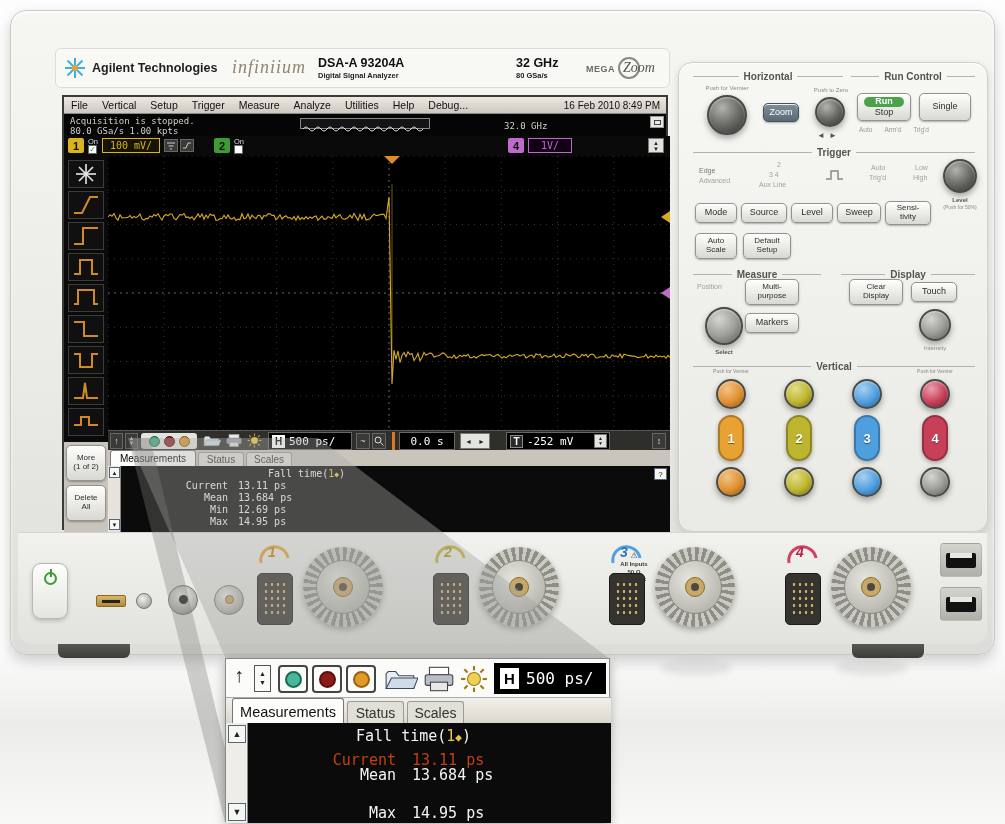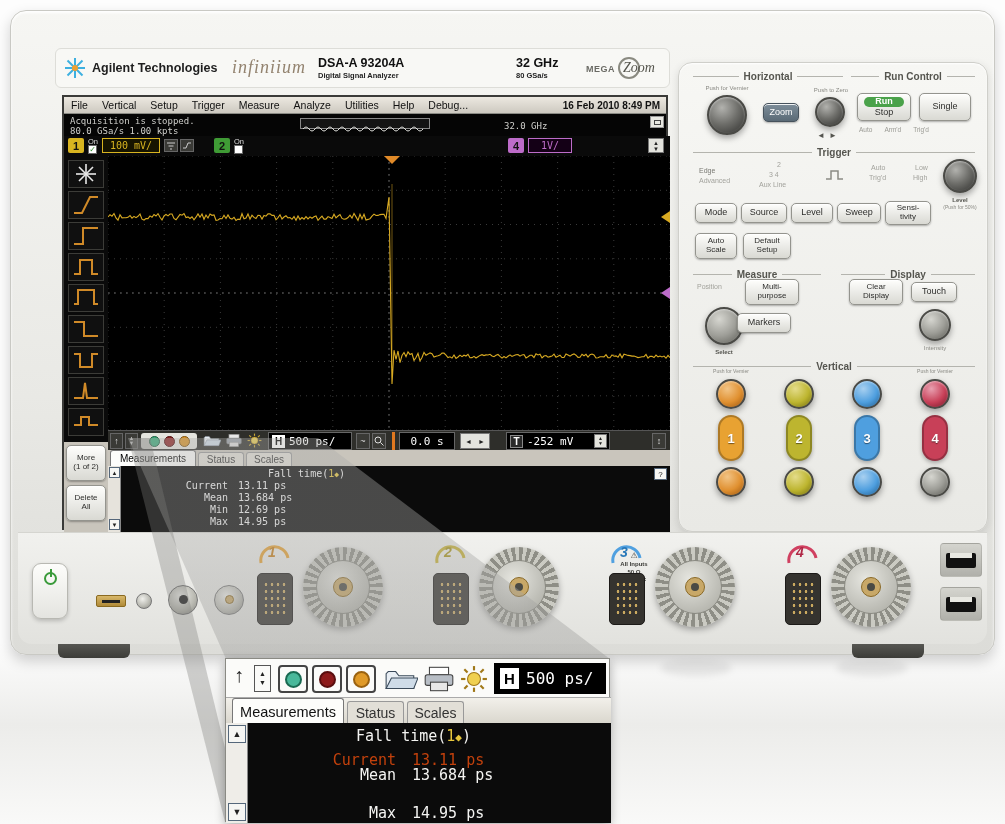--- a/index.html
+++ b/index.html
@@ -66,21 +66,21 @@
     <div class="a" style="left:0;top:0;width:602px;height:17px;background:linear-gradient(#ece8e0,#cdc9c0);border-bottom:1px solid #8a8a84;display:flex;align-items:center;gap:14px;padding-left:7px;font-size:10.5px;color:#111;">
       <span>File</span>
       <span>Vertical</span>
       <span>Setup</span>
       <span>Trigger</span>
       <span>Measure</span>
       <span>Analyze</span>
       <span>Utilities</span>
       <span>Help</span>
       <span>Debug...</span>
-      <span style="margin-left:auto;padding-right:6px;font-size:10px;font-weight:bold;">16 Feb 2010 8:49 PM</span>
+      <span style="margin-left:auto;padding-right:6px;font-size:10px;">16 Feb 2010 8:49 PM</span>
     </div>
 
     <span class="a mono" style="left:6px;top:19px;font-size:9px;color:#cfcfcb;">Acquisition is stopped.</span>
     <span class="a mono" style="left:6px;top:29px;font-size:9px;color:#cfcfcb;">80.0 GSa/s   1.00 kpts</span>
     <div class="a" style="left:236px;top:21px;width:130px;height:11px;background:#141414;border:1px solid #888;">
       <svg width="128" height="9">
           <path d="M2 5 Q5 1 8 5 T14 5 T20 5 T26 5 T32 5 T38 5 T44 5 T50 5 T56 5 T62 5 T68 5 T74 5 T80 5 T86 5 T92 5 T98 5 T104 5 T110 5 T116 5 T122 5" fill="none" stroke="#e0e0dc" stroke-width="1"></path>
         </svg>
     </div>
     <span class="a mono" style="left:440px;top:24px;font-size:9px;color:#cfcfcb;">32.0 GHz</span>
@@ -380,21 +380,21 @@
     <div class="sec a" style="left:162px;top:206px;width:134px;">
         <span>Display</span>
       </div>
     <span class="a faint" style="left:18px;top:220px;">Position</span>
     <div class="btn a" style="left:66px;top:216px;width:54px;height:26px;font-size:8px;">
         <span>Multi-</span>
         <span>purpose</span>
       </div>
     <div class="knob a" style="left:26px;top:244px;width:38px;height:38px;"></div>
     <div class="cap a" style="left:20px;top:286px;width:50px;font-weight:bold;color:#55554f;">Select</div>
-    <div class="btn a" style="left:58px;top:250px;width:54px;height:20px;text-align:center;">
+    <div class="btn a" style="left:66px;top:250px;width:54px;height:20px;text-align:center;">
         <span>Markers</span>
       </div>
     <div class="btn a" style="left:170px;top:216px;width:54px;height:26px;font-size:8px;">
         <span>Clear</span>
         <span>Display</span>
       </div>
     <div class="btn a" style="left:232px;top:219px;width:46px;height:20px;justify-content:center;">
         <span>Touch</span>
       </div>
     <div class="knob a" style="left:240px;top:246px;width:32px;height:32px;"></div>

